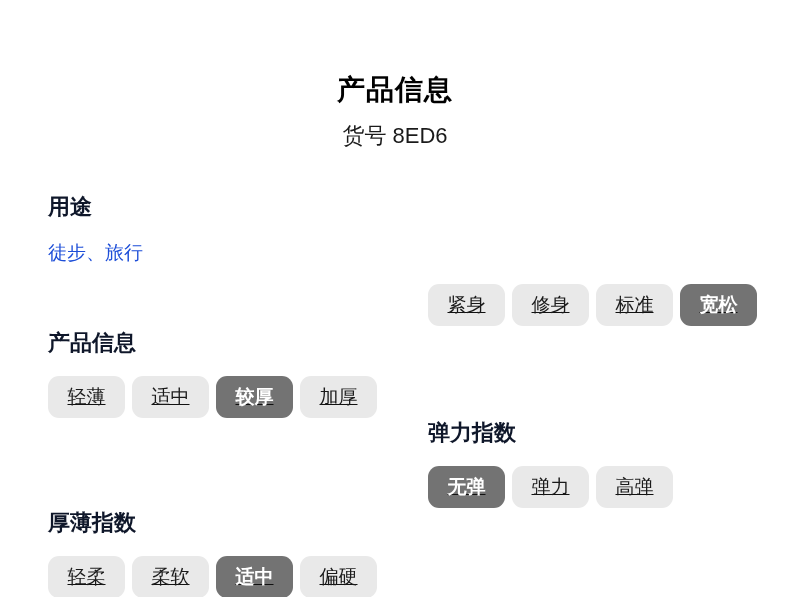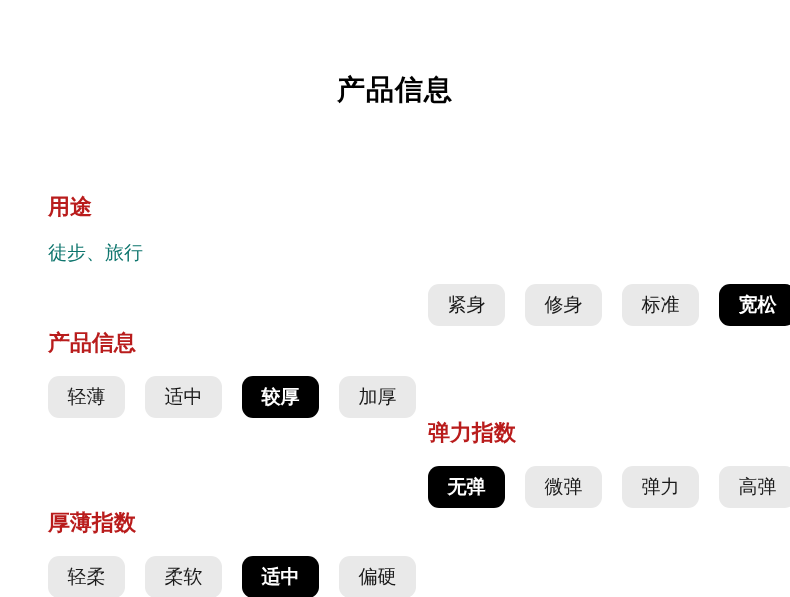--- a/index.html
+++ b/index.html
@@ -55,69 +55,71 @@
     row-gap: 0px;
   }
 
   .section {
     margin-bottom: 0;
   }
   .section-heading {
     font-size: 22px;
     font-weight: 700;
     line-height: 30px;
-    color: #b91c1c;
+    color: #0f172a;
     margin: 0;
   }
   .section-text {
     font-size: 19px;
     font-weight: 400;
     line-height: 26px;
-    color: #0f766e;
+    color: #1d4ed8;
     margin: 18px 0 0 0;
   }
 
   
   .row-spacer-a { height: 62px; }
   .row-spacer-b { height: 48px; }
 
   
   .pill-row {
     display: flex;
-    gap: 20px;
+    gap: 7px;
     margin-top: 18px;
+    text-decoration: underline;
   }
   .pill {
     min-width: 77px;
     height: 42px;
     box-sizing: border-box;
     border-radius: 11px;
     background: #e9e9e9;
     color: #1a1a1a;
     font-size: 19px;
     font-weight: 400;
     line-height: 42px;
     text-align: center;
     padding: 0 10px;
     white-space: nowrap;
     user-select: none;
   }
   .pill.selected {
-    background: #000000;
+    background: #737373;
     color: #ffffff;
     font-weight: 700;
   }
 </style>
 </head>
 <body>
 
 <div class="page">
 
   <div class="header">
     <h1 class="title">产品信息</h1>
+    <div class="subtitle">货号 8ED6</div>
   </div>
 
   <div class="grid">
 
     <div class="section">
       <div class="section-heading">用途</div>
       <div class="section-text">徒步、旅行</div>
     </div>
 
     <div class="row-spacer-a"></div>
@@ -141,21 +143,20 @@
       </div>
     </div>
 
     <div class="row-spacer-b"></div>
     <div class="row-spacer-b"></div>
 
     <div class="section">
       <div class="section-heading">弹力指数</div>
       <div class="pill-row">
         <div class="pill selected">无弹</div>
-        <div class="pill">微弹</div>
         <div class="pill">弹力</div>
         <div class="pill">高弹</div>
       </div>
     </div>
     <div class="section">
       <div class="section-heading">厚薄指数</div>
       <div class="pill-row">
         <div class="pill">轻柔</div>
         <div class="pill">柔软</div>
         <div class="pill selected">适中</div>

